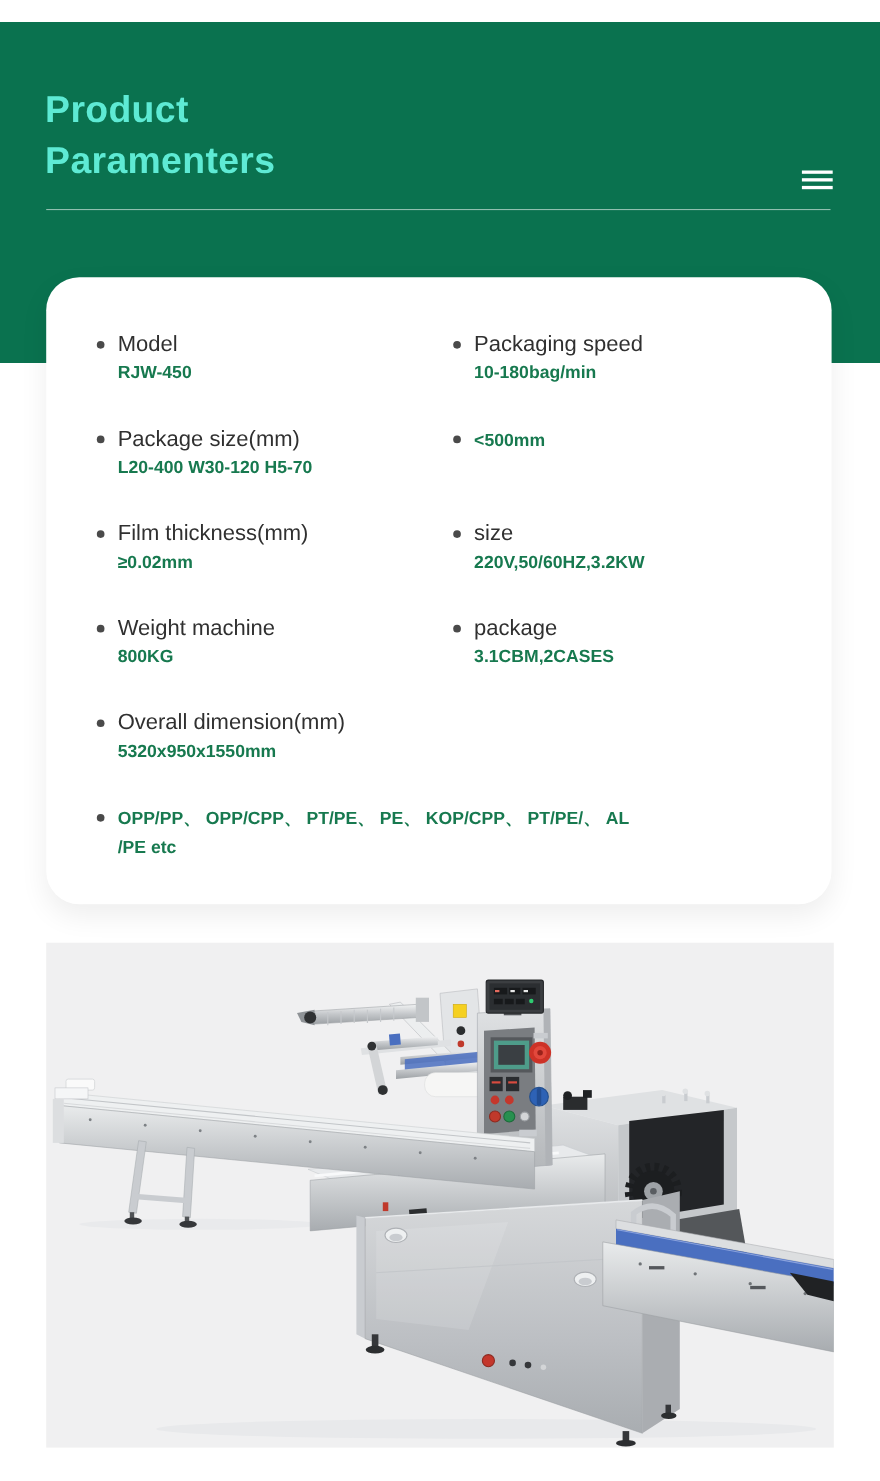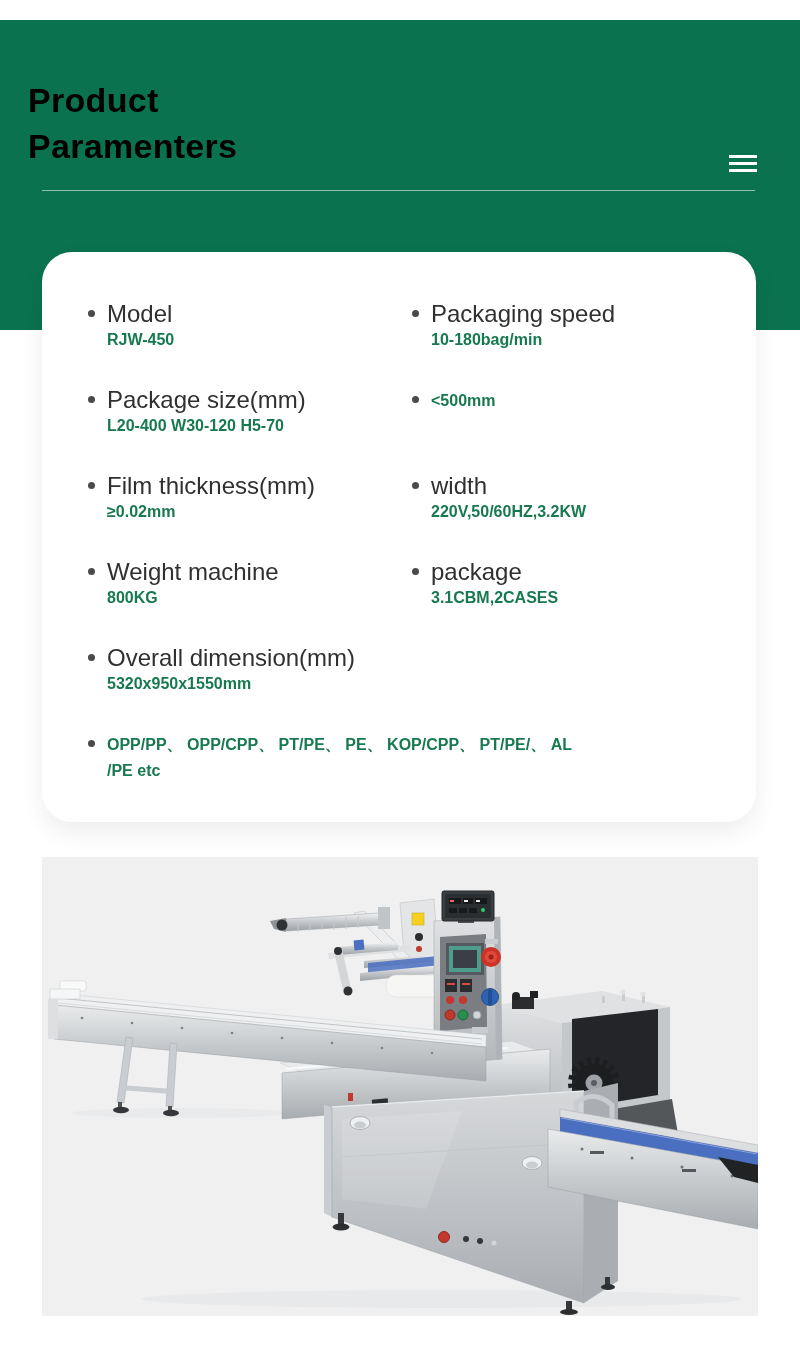--- a/index.html
+++ b/index.html
@@ -1,32 +1,32 @@
 <!DOCTYPE html>
 <html style="--green: #0A724F; --value-green: #17794F; --text: #303030; --photo-bg: #F0F0F1; --belt-blue: #4A6FC0; --screen-teal: #4E9C8A; --estop-red: #CD3227;"><head>
 <meta charset="utf-8">
 <style>
   html,body{margin:0;padding:0;background:#fff;}
   .page{position:relative;width:800px;height:1346px;background:#fff;overflow:hidden;
         font-family:"Liberation Sans",sans-serif;}
   .green-band{position:absolute;left:0;top:20px;width:800px;height:310px;background:var(--green,#0A724F);}
-  .page-title{position:absolute;left:28px;top:57px;color:#000000;font-size:34px;font-weight:bold;
+  .page-title{position:absolute;left:41px;top:57px;color:#5eead4;font-size:34px;font-weight:bold;
         line-height:46px;letter-spacing:.3px;}
   .title-divider{position:absolute;left:42px;top:170px;width:713px;height:1px;
         background:rgba(255,255,255,.55);}
   .menu{position:absolute;left:729px;top:135px;width:28px;height:18px;cursor:pointer;}
   .menu b{display:block;height:2.5px;background:#fff;margin-bottom:4.6px;}
   .menu b:last-child{margin-bottom:0;}
   .card{position:absolute;left:42px;top:252px;width:714px;height:570px;background:#fff;
         border-radius:30px;box-shadow:0 10px 25px rgba(0,0,0,.07);}
   .specs{position:absolute;left:46px;top:49px;display:grid;
         grid-template-columns:324px 330px;grid-row-gap:34px;}
   .item{display:flex;align-items:flex-start;}
   .bullet{width:7px;height:7px;border-radius:50%;background:#4a4a4a;margin:9px 12px 0 0;flex:none;}
-  .lab{font-size:24px;color:var(--text,#303030);line-height:25px;}
+  .lab{font-size:20px;color:var(--text,#303030);line-height:25px;}
   .val{font-size:16px;font-weight:bold;color:var(--value-green,#17794F);line-height:26px;
         margin-top:1px;white-space:pre-line;}
   .span2{grid-column:1 / -1;}
   .photo{position:absolute;left:42px;top:857px;width:716px;height:459px;background:var(--photo-bg,#F0F0F1);}
   .photo svg{display:block;width:716px;height:459px;}
   .belt{fill:var(--belt-blue,#4A6FC0);}
   .film-blue{fill:var(--belt-blue,#4A6FC0);}
   .screen-frame{fill:var(--screen-teal,#4E9C8A);}
   .estop{fill:var(--estop-red,#CD3227);}
 </style>
@@ -86,21 +86,21 @@
         <span class="bullet"></span>
         <span>
             <span class="lab" style="display:block">Film thickness(mm)</span>
             <span class="val" style="display:block">≥0.02mm</span>
           </span>
       </div>
 
       <div class="item">
         <span class="bullet"></span>
         <span>
-            <span class="lab" style="display:block">width</span>
+            <span class="lab" style="display:block">size</span>
             <span class="val" style="display:block">220V,50/60HZ,3.2KW</span>
           </span>
       </div>
 
       <div class="item">
         <span class="bullet"></span>
         <span>
             <span class="lab" style="display:block">Weight machine</span>
             <span class="val" style="display:block">800KG</span>
           </span>

